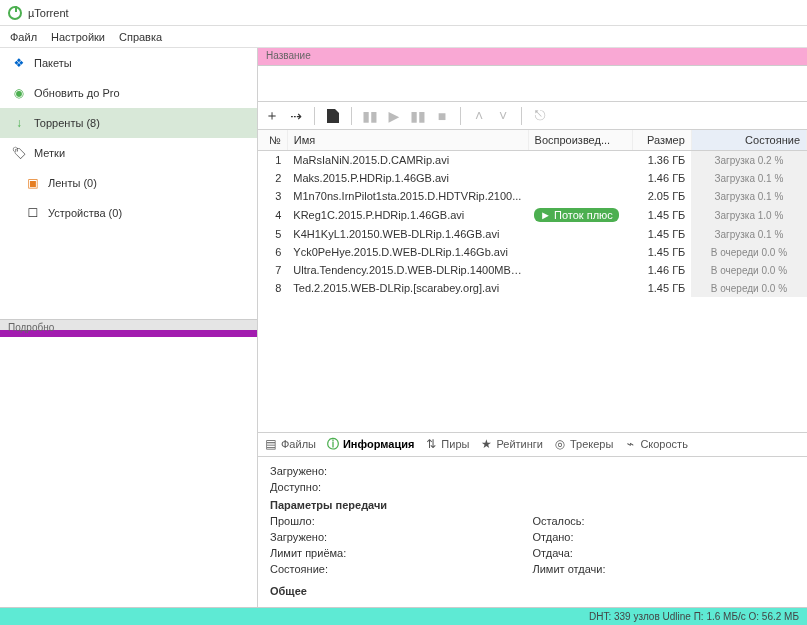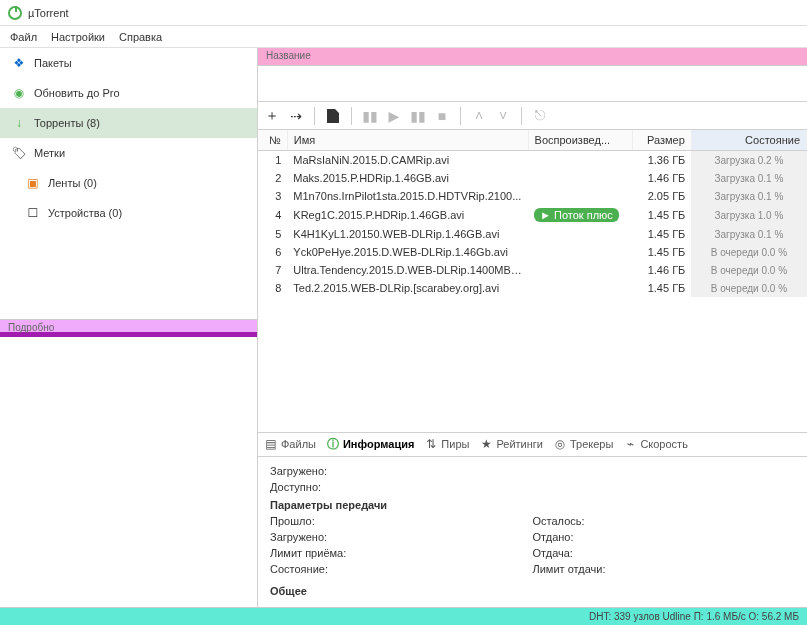--- a/index.html
+++ b/index.html
@@ -15,21 +15,21 @@
   .sb-item { height: 30px; display: flex; align-items: center; padding: 0 12px; gap: 8px; cursor: default; }
   .sb-item.selected { background: #d8e8d8; }
   .sb-sub { padding-left: 26px; }
   .ico { width: 14px; height: 14px; display: inline-flex; align-items: center; justify-content: center; font-size: 12px; }
   .ico-blue { color: #0066cc; }
   .ico-green { color: #4caf50; }
   .ico-dl { color: #4caf50; font-weight: bold; }
   .ico-tag { color: #333; }
   .ico-orange { color: #e67e22; }
   .ico-dev { color: #333; }
-  .sb-section { height: 18px; background: #f0abfc; border-top: 1px solid #ccc; border-bottom: 5px solid #a21caf; padding: 2px 8px; font-size: 10px; color: #666; }
+  .sb-section { height: 18px; background: #e5e5e5; border-top: 1px solid #ccc; border-bottom: 7px solid #a21caf; padding: 2px 8px; font-size: 10px; color: #666; }
   .sb-lower { flex: 1; }
   .main { flex: 1; display: flex; flex-direction: column; }
   .m-section-label { height: 18px; background: #f9a8d4; padding: 2px 8px; font-size: 10px; color: #666; border-bottom: 1px solid #ccc; }
   .m-ad { height: 36px; border-bottom: 1px solid #d0d0d0; }
   .toolbar { height: 28px; display: flex; align-items: center; border-bottom: 1px solid #d0d0d0; padding: 0 4px; gap: 4px; }
   .tb-sep { width: 1px; height: 18px; background: #ccc; margin: 0 4px; }
   .tb-btn { width: 20px; height: 20px; display: flex; align-items: center; justify-content: center; font-size: 14px; color: #333; cursor: default; }
   .tb-btn.disabled { color: #bbb; }
   .grid { flex: 0 0 auto; overflow: hidden; }
   table { width: 100%; border-collapse: collapse; table-layout: fixed; }

